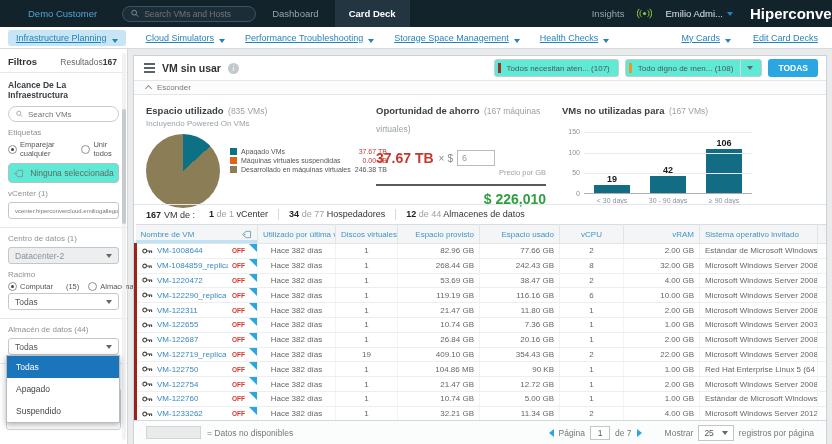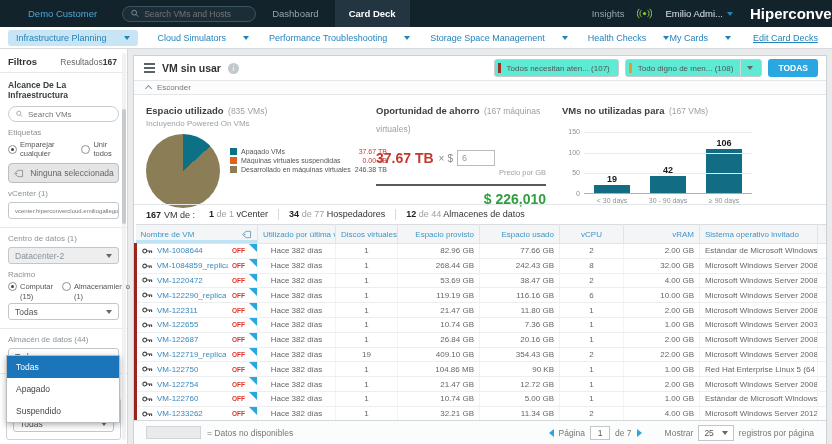--- a/index.html
+++ b/index.html
@@ -16,21 +16,21 @@
   .top-tab.active { background:#223540; color:#fff; font-weight:bold; }
   .top-right { margin-left:auto; display:flex; align-items:center; gap:13px; height:27px; }
   .user { display:flex; align-items:center; gap:4px; color:#d8e2e7; }
   .logo { display:flex; align-items:center; gap:4px; width:86px; overflow:hidden; flex:none; }
   .logo-t1 { color:#fff; font-weight:bold; font-size:15px; }
   .logo-t2 { color:#4ea6d6; font-weight:bold; font-size:14px; margin-left:-3px; }
 
   
   .navbar { position:absolute; top:27px; left:0; right:0; height:22px; background:#fff; border-bottom:1px solid #d6dadd; display:flex; align-items:center; font-size:9px; color:#2383bb; padding:0 14px 0 8px; }
   .nav-items { display:flex; align-items:center; gap:20px; }
-  .nav-item { display:flex; align-items:center; gap:17px; white-space:nowrap; cursor:default; }
+  .nav-item { display:flex; align-items:flex-end; gap:5px; white-space:nowrap; cursor:default;text-decoration:underline; }
   .nav-item.active { background:#c7e5f4; padding:3px 8px; border-radius:3px; }
   .nav-right { margin-left:auto; display:flex; align-items:center; gap:22px; }
   .edit-link { text-decoration:underline; color:#2383bb; white-space:nowrap; }
 
   .caret { width:0; height:0; border-left:3.5px solid transparent; border-right:3.5px solid transparent; border-top:4px solid #666; margin-left:auto; flex:none; }
   .caret-blue { width:0; height:0; border-left:3.5px solid transparent; border-right:3.5px solid transparent; border-top:4px solid #2383bb; flex:none; }
 
   
   .sidebar { position:absolute; top:49px; left:0; bottom:0; width:128px; background:#fff; border-right:1px solid #d3d7da; font-size:8.5px; color:#555; }
   .sb-scrolltrack { position:absolute; right:1px; top:4px; bottom:4px; width:4px; background:#f1f2f3; border-radius:2px; }
@@ -40,26 +40,26 @@
   .sb-results { color:#666; font-size:8.5px; }
   .sb-results b { color:#333; }
   .sb-sec-title { font-weight:bold; color:#3a4144; font-size:8.5px; padding:7px 8px 3px; }
   .sb-search { margin:3px 8px 0; height:16px; border:1px solid #c9cdd0; border-radius:9px; display:flex; align-items:center; padding:0 7px; gap:5px; }
   .sb-search input { background:transparent; border:none; outline:none; color:#9aa2a7; font-size:8px; width:100%; font-family:inherit; }
   .sb-label { color:#8a9297; font-size:8px; padding:6px 8px 2px; }
   .radio-row { padding:1px 8px 0; display:flex; gap:9px; font-size:7.5px; color:#555; align-items:flex-start; }
   .radio { width:9px; height:9px; border:1px solid #8a9297; border-radius:50%; display:inline-block; position:relative; flex:none; background:#fff; }
   .radio.on::after { content:""; position:absolute; inset:2px; background:#444; border-radius:50%; }
   .r-opt { display:flex; align-items:center; gap:3px; }
-  .tag-drop { margin:5px 8px 0; height:20px; border:1px solid #b9bec1; border-radius:4px; display:flex; align-items:center; justify-content:center; gap:6px; color:#666; font-size:8.5px; background:#e5e5e5; }
+  .tag-drop { margin:5px 8px 0; height:20px; border:1px solid #b9bec1; border-radius:4px; display:flex; align-items:center; justify-content:center; gap:6px; color:#666; font-size:8.5px; background:#5eead4; }
   .sb-select { margin:2px 8px 0; height:17px; border:1px solid #c3c7ca; border-radius:3px; display:flex; align-items:center; padding:0 6px; color:#555; background:#fff; gap:4px; overflow:hidden; white-space:nowrap; }
   .sb-select.tiny { font-size:6px; color:#777; }
   .sb-select.disabled { background:#eceeef; color:#8a9297; }
   .sb-div { border-top:1px solid #e6e9ea; margin-top:8px; }
-  .r-stack { display:flex; flex-direction:column; gap:1px; }
+  .r-stack { display:flex; flex-direction:row; gap:1px; }
   .r-count { margin-left:12px; color:#555; font-size:7.5px; }
   .group-box { margin:4px 6px 0; border:1px solid #cfd3d6; border-radius:3px; padding:4px 6px 7px; }
   .gb-label { color:#8a9297; font-size:8px; margin-bottom:3px; }
   .gb-select { height:17px; border:1px solid #c3c7ca; border-radius:3px; display:flex; align-items:center; padding:0 6px; color:#555; background:#fff; }
   .dd-list { position:absolute; left:6px; right:7px; top:306px; background:#fff; border:1px solid #b8bdc0; box-shadow:0 2px 6px rgba(0,0,0,.3); z-index:9; }
   .dd-item { padding:6px 9px; font-size:8.5px; color:#444; }
   .dd-item.selected { background:#1b75bb; color:#fff; }
 
   
   .card { position:absolute; left:133px; top:55px; width:694px; bottom:0; background:#fff; border:1px solid #ccd1d5; border-bottom:none; display:flex; flex-direction:column; }

